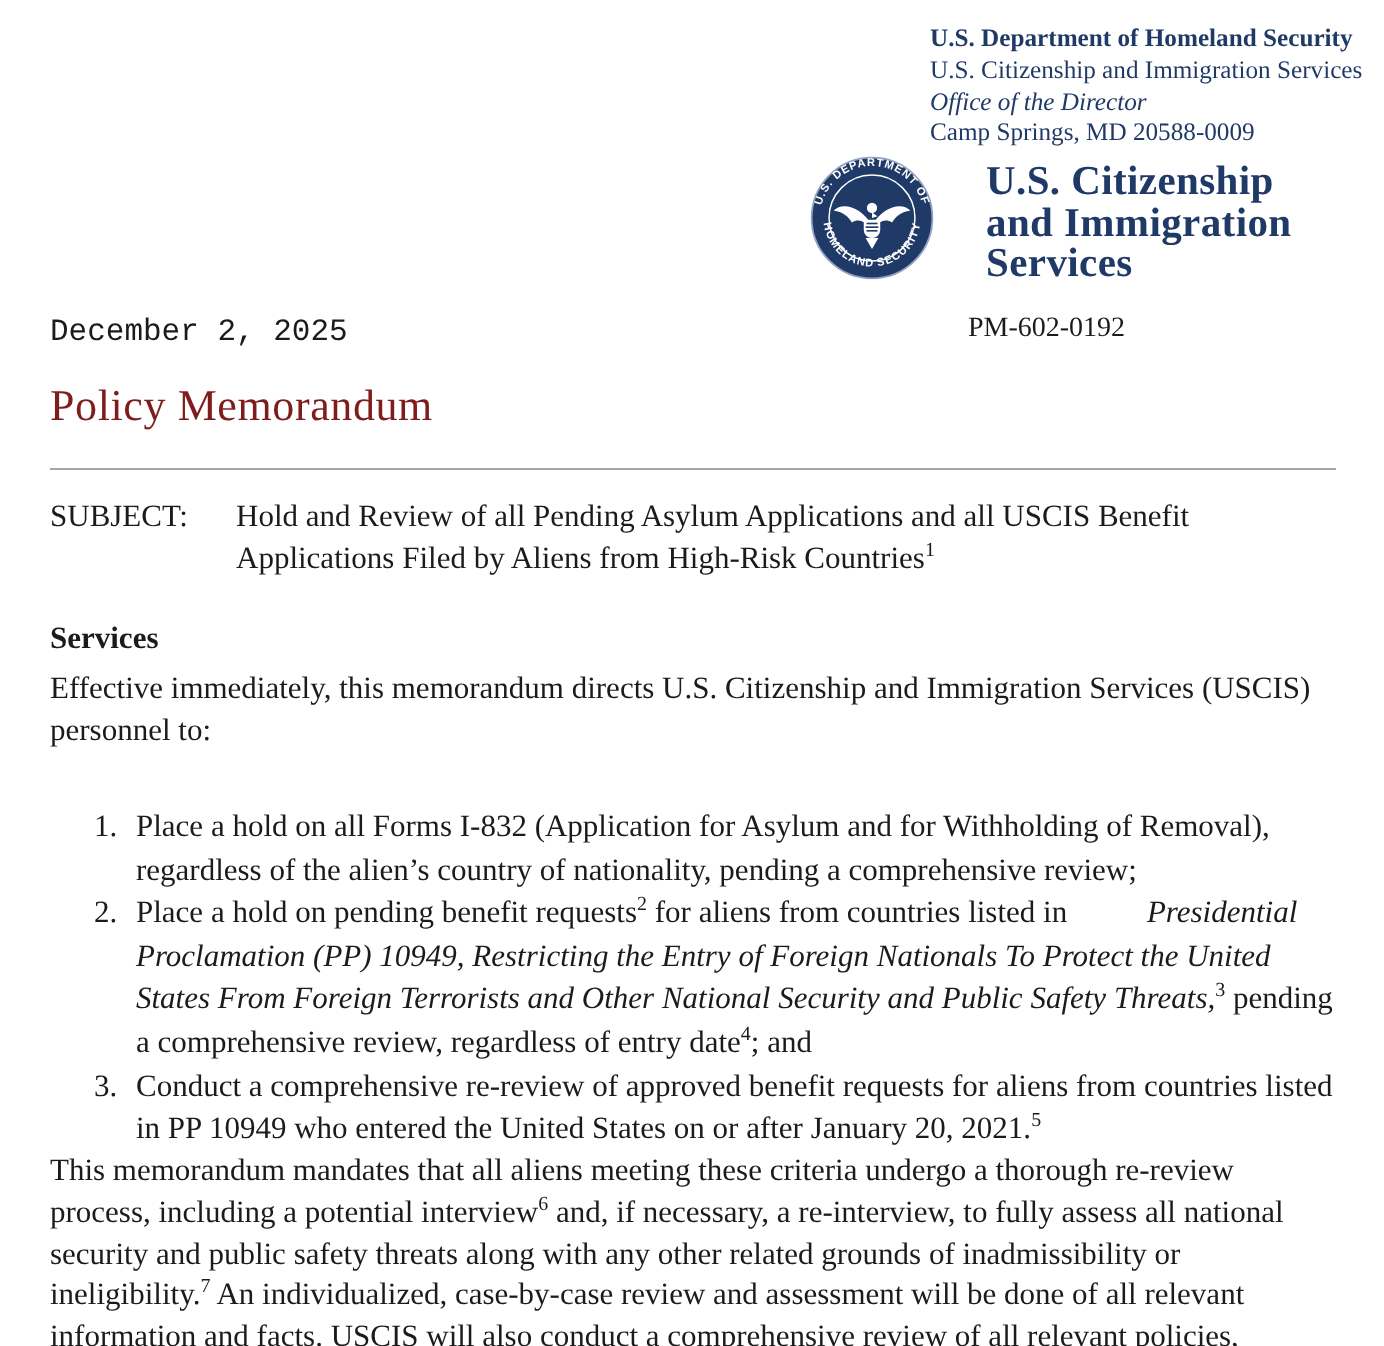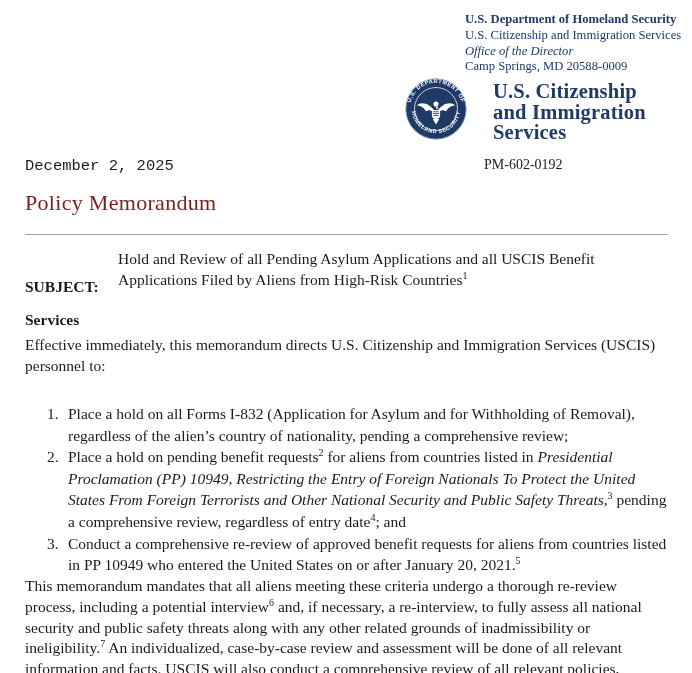--- a/index.html
+++ b/index.html
@@ -26,31 +26,31 @@
   }
   .wordmark span{display:block;}
   .meta-date{position:absolute;top:157px;left:25px;font-size:15.5px;font-family:Liberation Mono, monospace;}
   .meta-pm{position:absolute;top:157px;left:484px;font-size:14px;}
   .doc-title{
     position:absolute;top:190px;left:25px;font-size:22px;font-weight:400;
     letter-spacing:0.3px;color:#7f1d1d;
   }
   .rule{position:absolute;top:234px;left:25px;width:643px;height:1px;background:var(--rule);}
   .subject{position:absolute;top:248px;left:25px;width:643px;display:flex;font-size:15.5px;line-height:21.3px;}
-  .subject .label{font-weight:bold;width:93px;flex:none;margin-top:28px;}
+  .subject .label{font-weight:normal;width:93px;flex:none;}
   .subject .stext{width:508px;}
   .purpose-h{position:absolute;top:311px;left:25px;font-size:15.5px;font-weight:bold;}
   .intro{position:absolute;top:334px;left:25px;width:643px;font-size:15.5px;line-height:21.3px;}
   .directives{position:absolute;top:403px;left:25px;width:643px;font-size:15.5px;line-height:21.6px;}
   .ditem{display:flex;padding-left:22px;}
   .ditem .num{width:21px;flex:none;}
   .ditem .itext{flex:1;}
   .closing{position:absolute;top:576px;left:25px;width:646px;font-size:15.5px;line-height:20.8px;}
   sup{font-size:10px;line-height:0;vertical-align:super;}
-  i{font-style:italic;}
+  i{font-style:italic;margin-left:36px;}
   .arc-text{fill:#ffffff;font-family:"Liberation Sans", sans-serif;font-size:6.1px;font-weight:bold;letter-spacing:0.55px;}
 </style>
 </head>
 <body>
 
 <div class="letterhead">
   <div class="dept">U.S. Department of Homeland Security</div>
   <div>U.S. Citizenship and Immigration Services</div>
   <div class="office">Office of the Director</div>
   <div>Camp Springs, MD 20588-0009</div>

